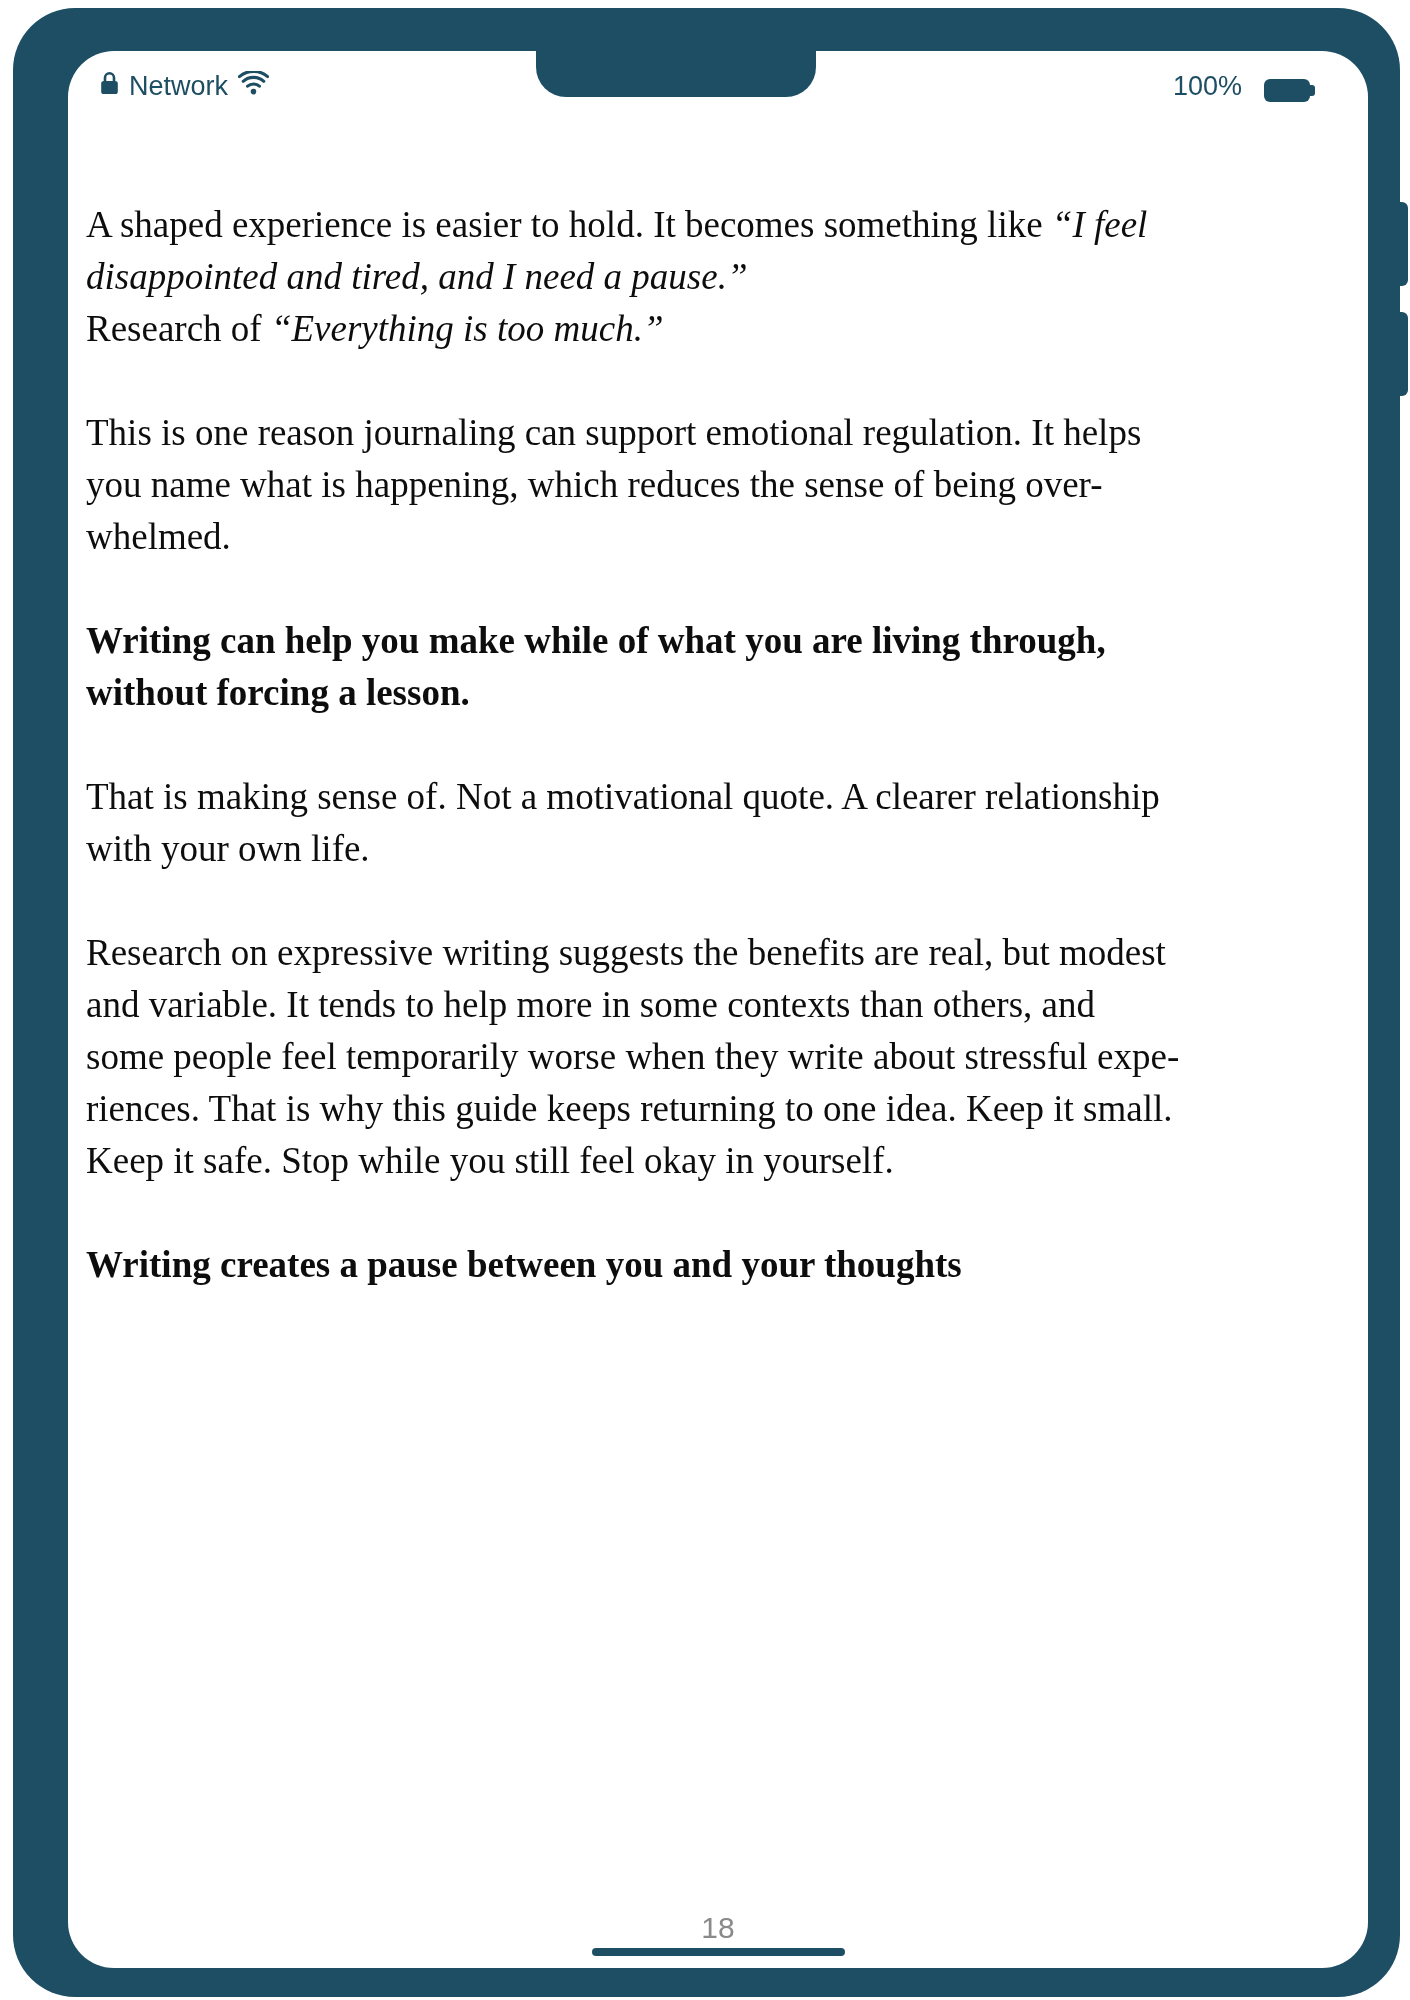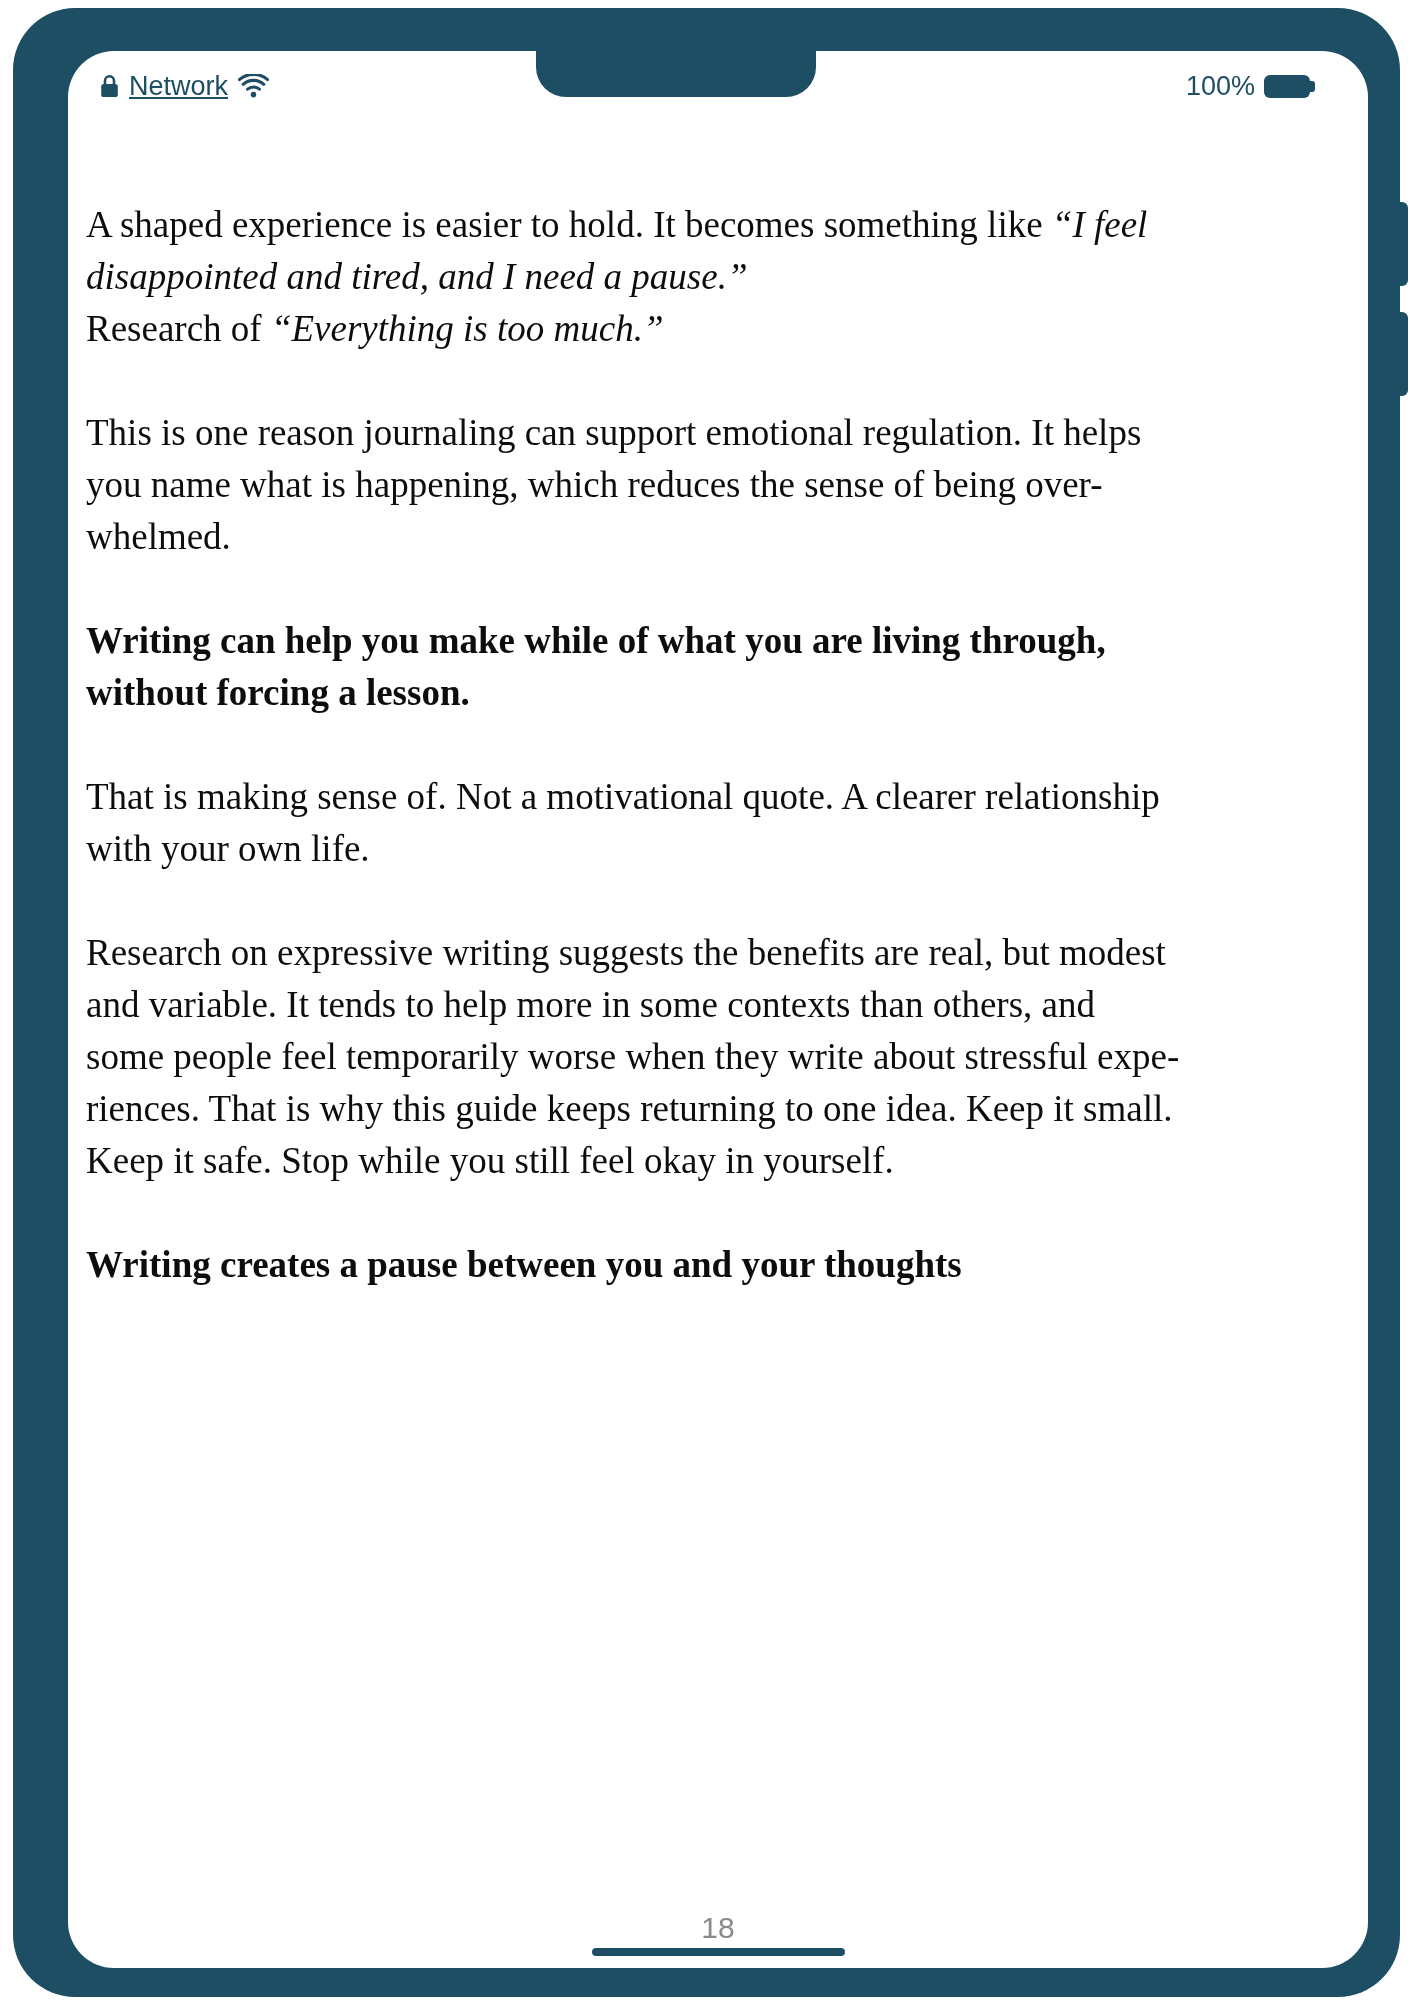--- a/index.html
+++ b/index.html
@@ -10,22 +10,22 @@
   .vol-btn{position:absolute;left:1396px;width:12px;height:84px;background:#1d4e63;border-radius:0 6px 6px 0;}
   .vol-up{top:202px;}
   .vol-down{top:312px;}
 
   
   .screen{position:absolute;left:55px;top:43px;width:1300px;height:1917px;background:#ffffff;border-radius:46px;overflow:hidden;}
   .notch{position:absolute;top:0;left:468px;width:280px;height:46px;background:#1d4e63;border-radius:0 0 30px 30px;}
 
   
   .status-bar{position:absolute;top:0;left:0;right:0;height:56px;display:flex;justify-content:space-between;align-items:center;padding:14px 58px 0 32px;box-sizing:border-box;color:#1d4e63;font-size:27px;font-weight:500;}
-  .status-left{display:flex;align-items:center;gap:10px;text-decoration:underline;}
-  .status-right{display:flex;align-items:center;gap:9px;}
+  .status-left{display:flex;gap:10px;}
+  .status-right{display:flex;align-items:flex-end;gap:22px;}
   .battery{position:relative;width:46px;height:23px;background:#1d4e63;border-radius:6px;}
   .battery-nub{position:absolute;right:-5px;top:6px;width:5px;height:11px;background:#1d4e63;border-radius:0 3px 3px 0;}
 
   
   .page-content{position:absolute;top:132px;left:0;right:0;padding:0 40px 0 18px;color:#0d0d0d;font-family:"Liberation Serif",serif;font-size:37px;line-height:52px;}
   .page-content p{margin:16px 0 52px 0;white-space:pre-line;}
   .page-content em{white-space:pre-line;}
   h2.section-heading{font-family:"Liberation Serif",serif;font-size:37px;line-height:52px;font-weight:bold;margin:20px 0 52px 0;white-space:pre-line;color:#0d0d0d;}
   ul.q-list{list-style:none;margin:0 0 52px 0;padding:0 0 0 80px;}
   ul.q-list li{display:flex;align-items:flex-start;gap:17px;line-height:53px;}

